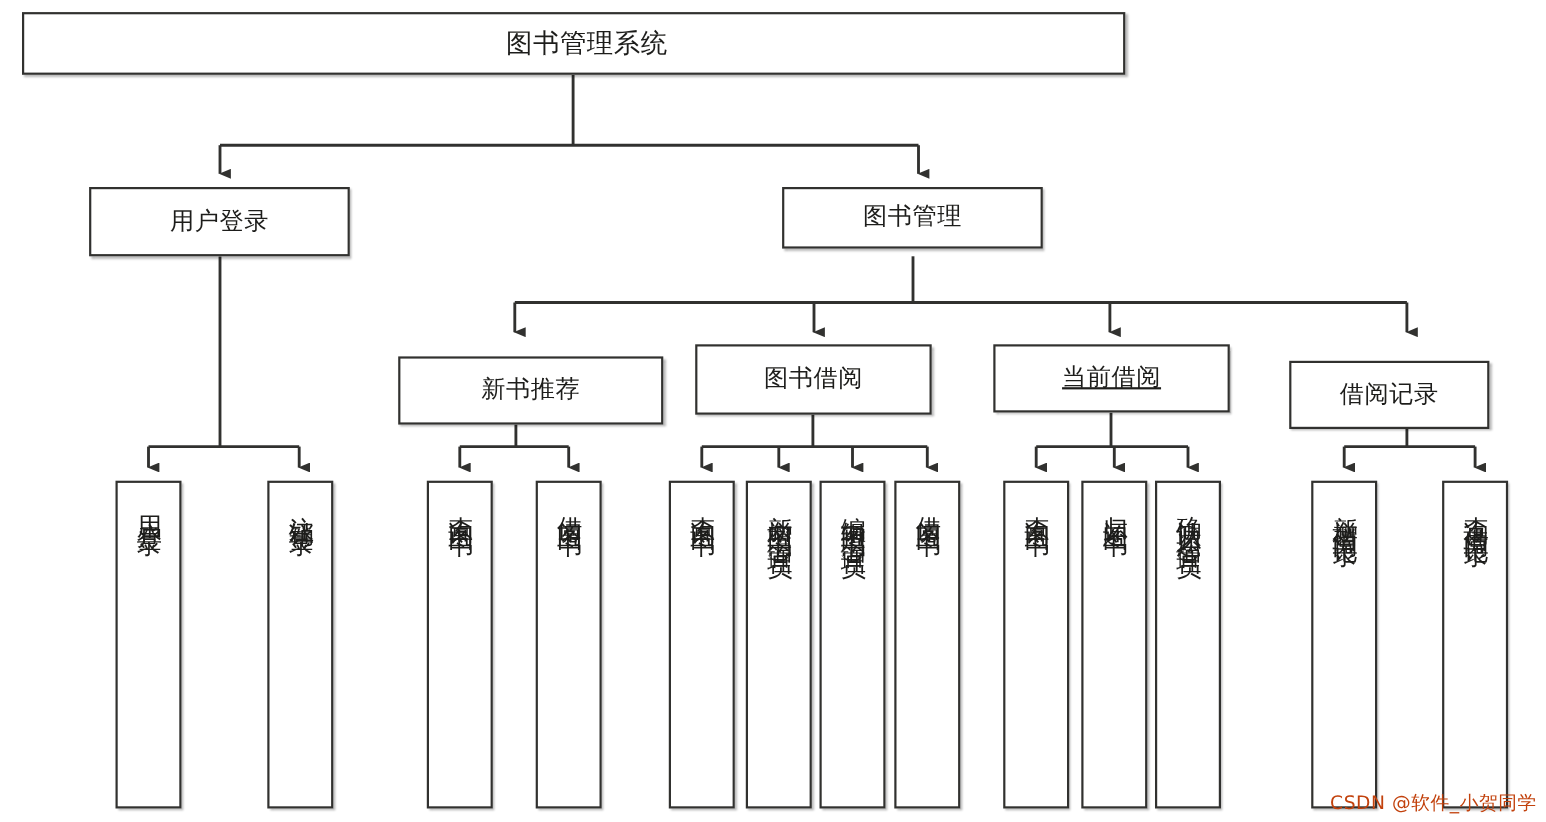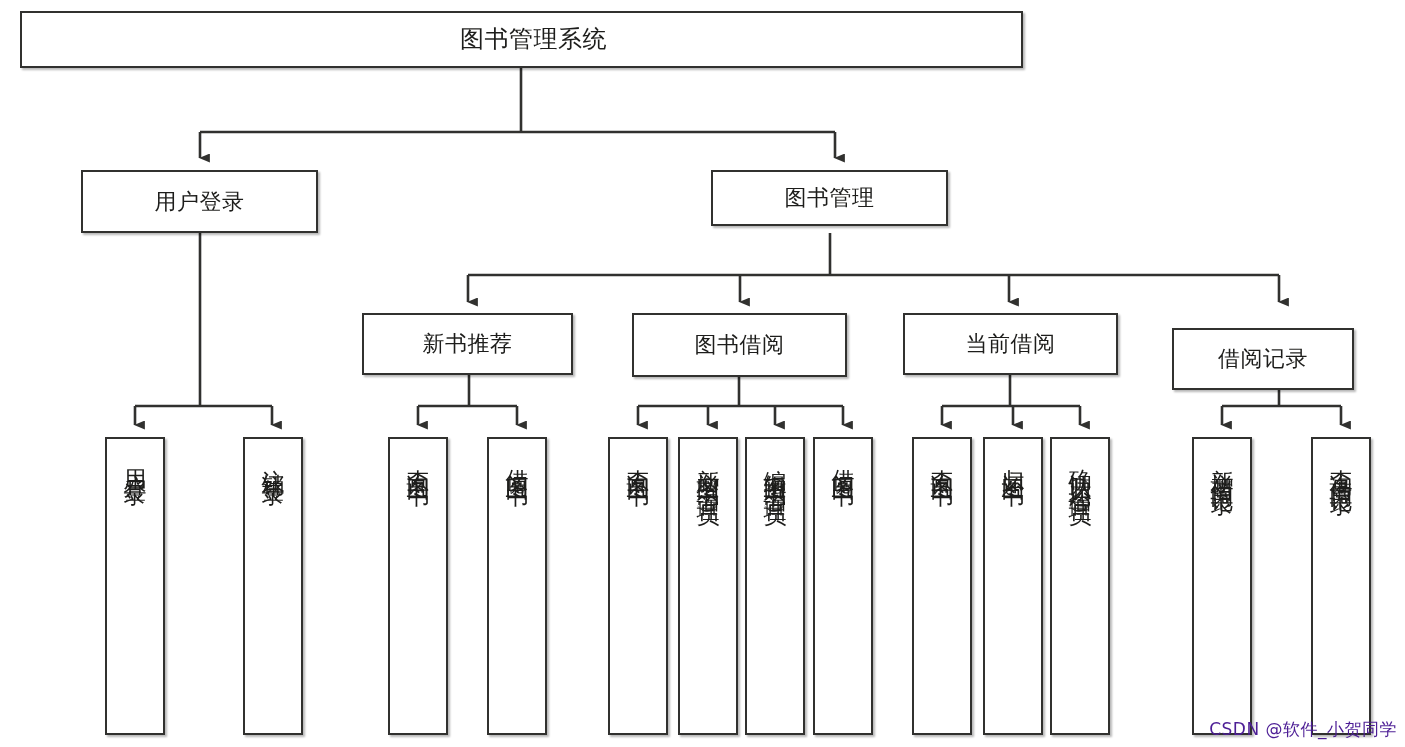--- a/index.html
+++ b/index.html
@@ -47,21 +47,21 @@
     line-height:1.08;
     letter-spacing:5px;
     white-space:normal;
     max-height:276px;
   }
 
   .watermark{
     position:absolute;
     right:8px;bottom:6px;
     font-size:17px;
-    color:#4c1d95;
+    color:#c2410c;
     letter-spacing:0.5px;
     white-space:nowrap;
     font-family:"DejaVu Sans","Liberation Sans",sans-serif;
   }
 </style>
 </head>
 <body>
 
 <div id="canvas">
 
@@ -119,27 +119,27 @@
     <span class="lbl">图书管理系统</span>
   </div>
 
   <div class="node lvl2" id="lvl2-0" style="left: 81px; top: 170px; width: 237px; height: 63px;">
     <span class="lbl">用户登录</span>
   </div>
   <div class="node lvl2" id="lvl2-1" style="left: 711px; top: 170px; width: 237px; height: 56px;">
     <span class="lbl">图书管理</span>
   </div>
 
-  <div class="node lvl3" id="lvl3-0" style="left: 362px; top: 313px; width: 211px; height: 62px;">
+  <div class="node lvl3" id="lvl3-0" style="left: 362px; top: 324px; width: 241px; height: 62px;">
     <span class="lbl">新书推荐</span>
   </div>
   <div class="node lvl3" id="lvl3-1" style="left: 632px; top: 313px; width: 215px; height: 64px;">
     <span class="lbl">图书借阅</span>
   </div>
-  <div class="node lvl3" id="lvl3-2" style="left: 903px; top: 313px; width: 215px; height: 62px;">
+  <div class="node lvl3" id="lvl3-2" style="left: 903px; top: 313px; width: 215px; height: 62px; text-decoration: underline;">
     <span class="lbl">当前借阅</span>
   </div>
   <div class="node lvl3" id="lvl3-3" style="left: 1172px; top: 328px; width: 182px; height: 62px;">
     <span class="lbl">借阅记录</span>
   </div>
 
   <div class="node leaf" id="leaf-0" style="left: 105px; top: 437px; width: 60px; height: 298px;">
     <span class="lbl">用户登录</span>
   </div>
   <div class="node leaf" id="leaf-1" style="left: 243px; top: 437px; width: 60px; height: 298px;">

